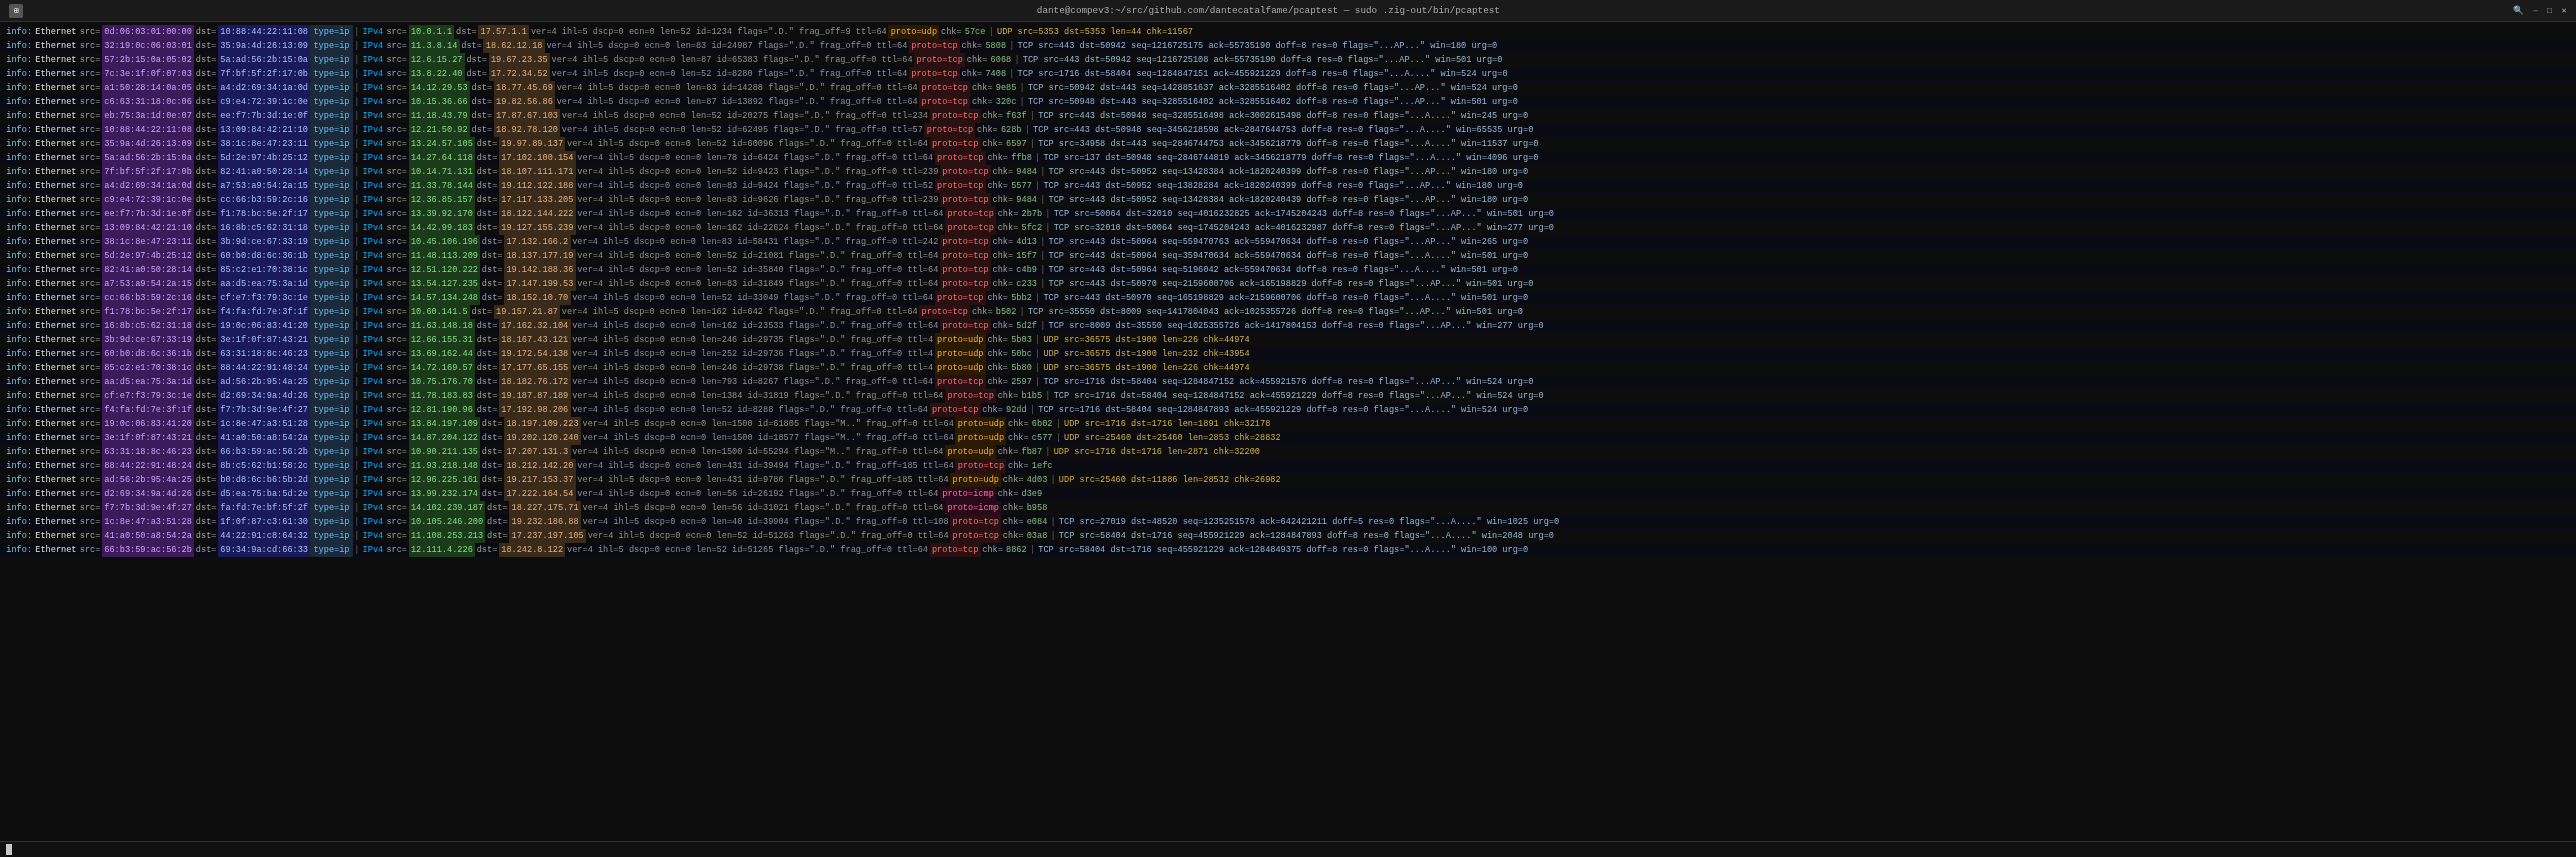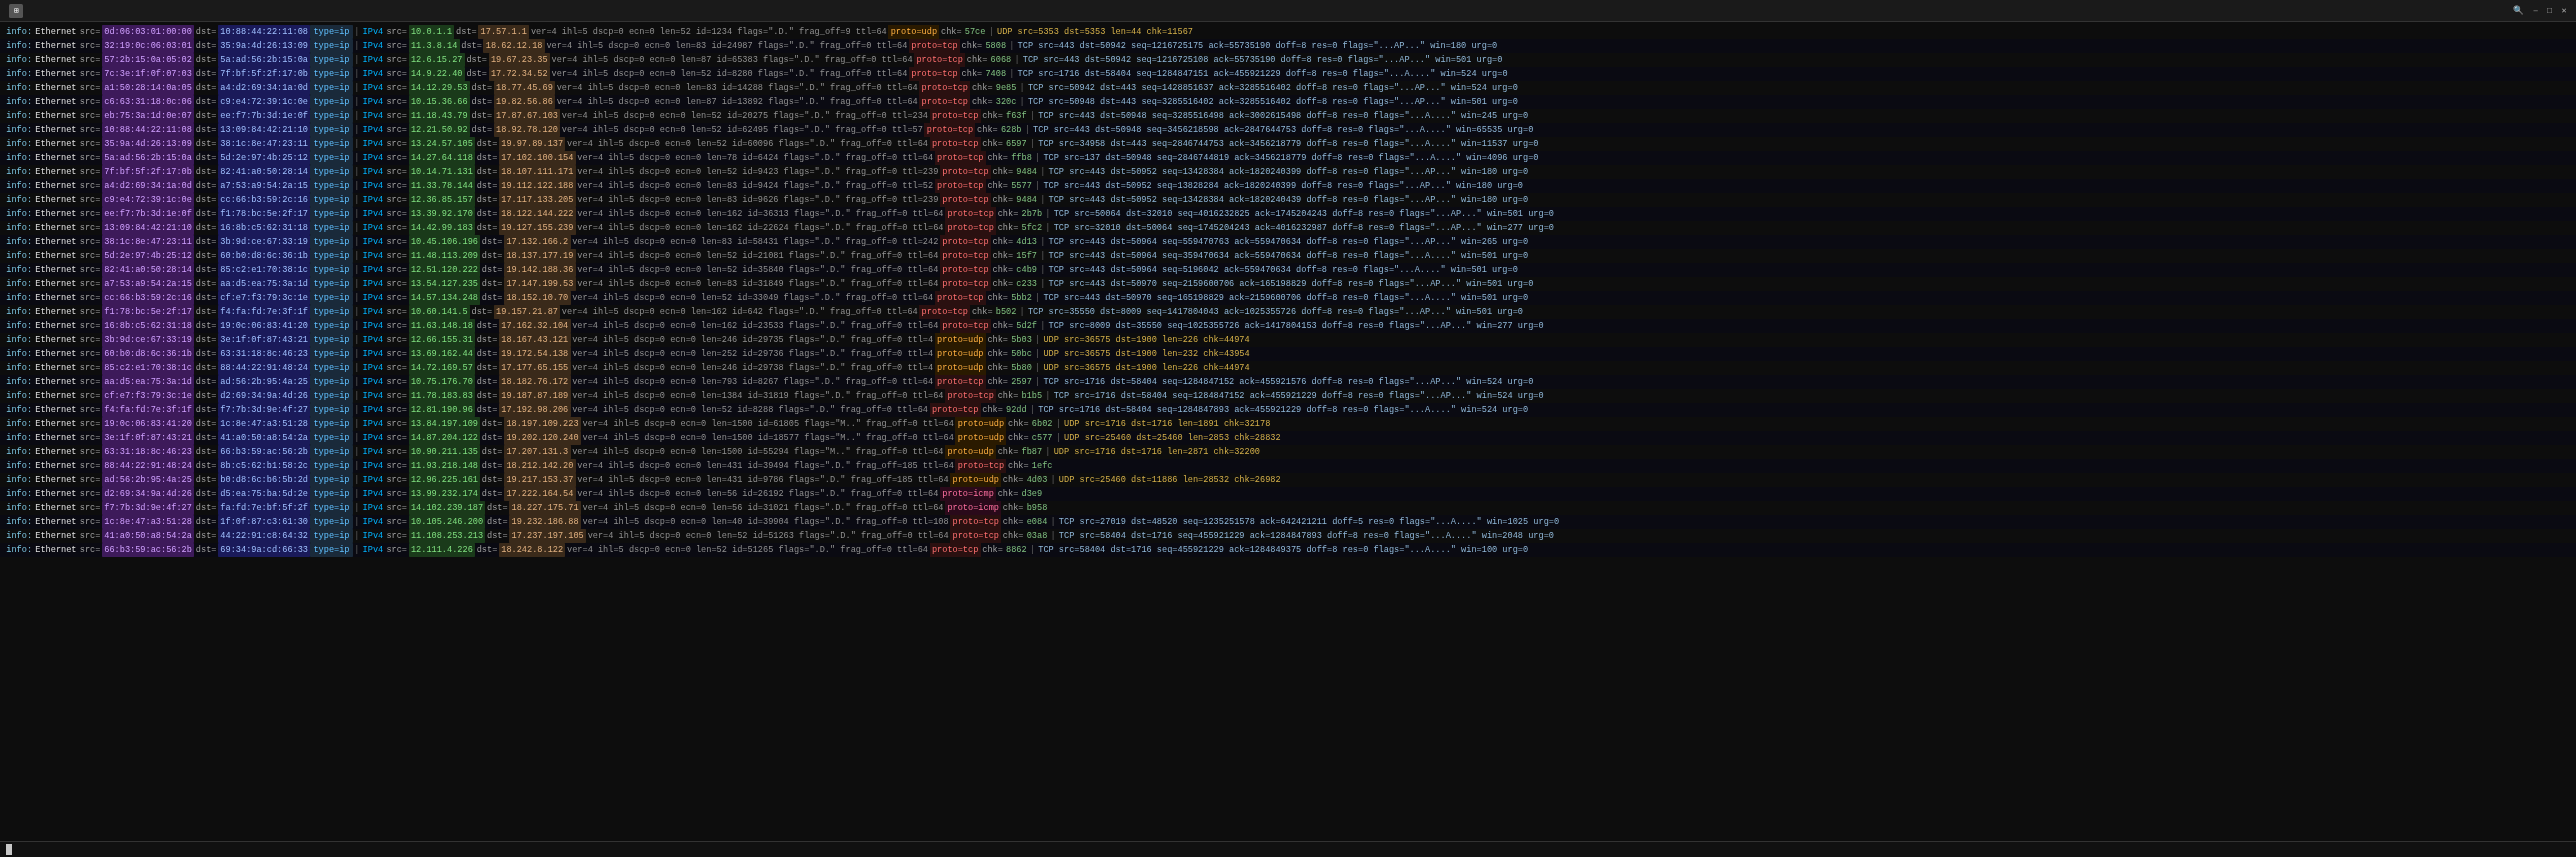--- a/index.html
+++ b/index.html
@@ -113,20 +113,21 @@
     .tcp-detail { color: #90b8d8; }
   </style>
 </head>
 <body>
 
 <div class="terminal-window">
   <div class="title-bar">
     <div class="title-bar-left">
       <div class="terminal-icon">⊞</div>
     </div>
+    <div class="title-bar-center">dante@compev3:~/src/github.com/dantecatalfame/pcaptest — sudo .zig-out/bin/pcaptest</div>
     <div class="title-bar-right">
       <span>🔍</span>
       <span>⎯</span>
       <span>□</span>
       <span>✕</span>
     </div>
   </div>
 
   <div class="content-area">
     <div class="log-lines" id="log-container">
@@ -197,21 +198,21 @@
           <span class="segment col-info">info:</span>
           <span class="segment" style="color:#e0e0e0"> Ethernet</span>
           <span class="segment" style="color:#a0a0a0"> src=</span>
           <span class="segment mac-src">7c:3e:1f:0f:07:03</span>
           <span class="segment" style="color:#a0a0a0"> dst=</span>
           <span class="segment mac-dst">7f:bf:5f:2f:17:0b</span>
           <span class="segment type-ip-badge"> type=ip</span>
           <span class="segment" style="color:#606060"> |</span>
           <span class="segment" style="color:#00b4ff"> IPv4</span>
           <span class="segment" style="color:#a0a0a0"> src=</span>
-          <span class="segment ip-src">14.9.22.40</span>
+          <span class="segment ip-src">13.8.22.40</span>
           <span class="segment" style="color:#a0a0a0"> dst=</span>
           <span class="segment ip-dst">17.72.34.52</span>
           <span class="segment" style="color:#909090"> ver=4 ihl=5 dscp=0 ecn=0 len=52 id=8280 flags=".D." frag_off=0 ttl=64</span>
           <span class="segment proto-tcp-badge"> proto=tcp</span>
           <span class="segment" style="color:#a0a0a0"> chk=</span>
           <span class="segment" style="color:#80c080">7408</span>
           <span class="segment" style="color:#606060"> |</span>
           <span class="segment tcp-detail"> TCP src=1716 dst=58404 seq=1284847151 ack=455921229 doff=8 res=0 flags="...A...." win=524 urg=0</span>
         </div>
         <div class="log-line" style="background: transparent;">

